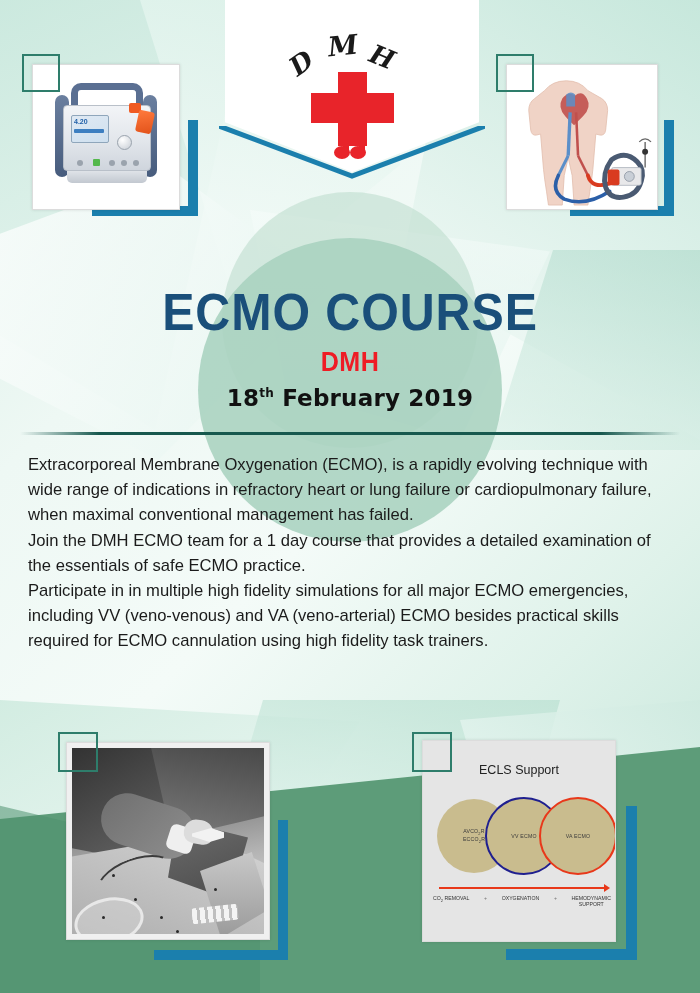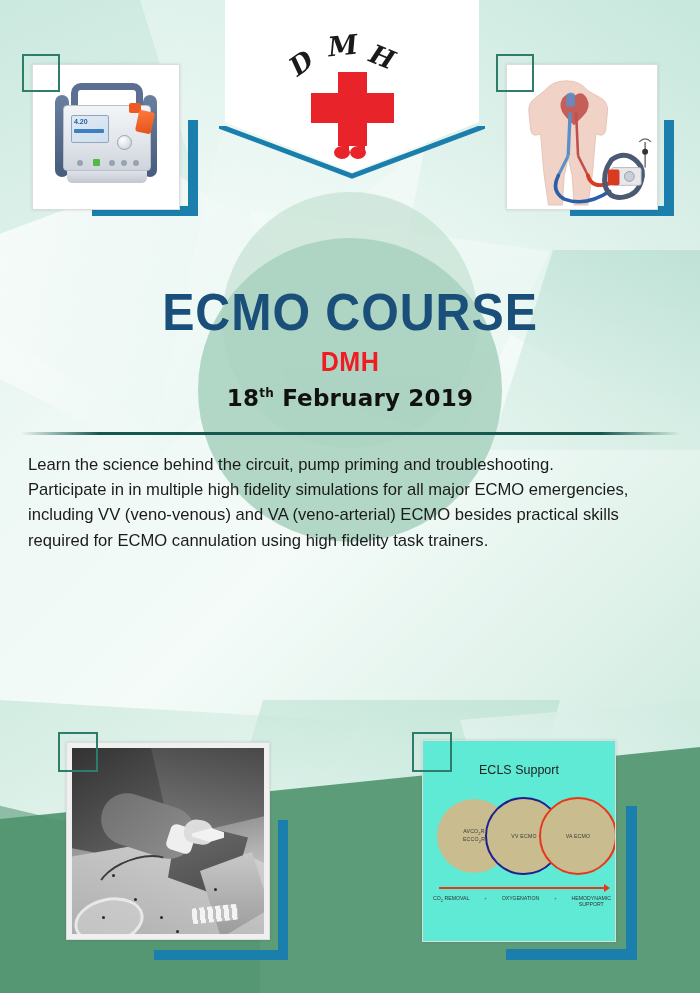--- a/index.html
+++ b/index.html
@@ -239,21 +239,21 @@
     z-index: 6;
     color: #1b1b1b;
     font-family: "Liberation Sans", sans-serif;
     font-size: 16.6px;
     line-height: 25.2px;
   }
   .body-text p { margin: 0; }
   .body-text p.gap { margin-top: 7px; }
 
   
-  .ecls { position: relative; width: 100%; height: 100%; background: #5eead4; }
+  .ecls { position: relative; width: 100%; height: 100%; background: #e5e5e5; }
   .ecls-title {
     position: absolute; left: 0; top: 22px; width: 100%;
     text-align: center;
     font-family: "Liberation Sans", sans-serif;
     font-size: 12.5px; color: #222; font-weight: 400;
   }
   .ecls-circle {
     position: absolute; border-radius: 50%;
     display: flex; align-items: center; justify-content: center;
     flex-direction: column;
@@ -447,21 +447,22 @@
     <div class="title-main">ECMO COURSE</div>
     <div class="title-sub">DMH</div>
     <div class="title-date">
       <span>18</span><sup>th</sup><span> February 2019</span>
     </div>
   </div>
 
   <div class="divider"></div>
 
   <div class="body-text">
-    <p>Learn the science behind the circuit, pump priming and troubleshooting.</p>
+    <p>Extracorporeal Membrane Oxygenation (ECMO), is a rapidly evolving technique with wide range of indications in refractory heart or lung failure or cardiopulmonary failure, when maximal conventional management has failed.</p>
+    <p>Join the DMH ECMO team for a 1 day course that provides a detailed examination of the essentials of safe ECMO practice.</p>
     <p>Participate in in multiple high fidelity simulations for all major ECMO emergencies, including VV (veno-venous) and VA (veno-arterial) ECMO besides practical skills required for ECMO cannulation using high fidelity task trainers.</p>
   </div>
 
   <div class="frame" id="frame-surgery">
     <div class="blue-L blue-L-v"></div>
     <div class="blue-L blue-L-h"></div>
     <div class="accent-sq"></div>
     <div class="plate">
       <div class="surg">
         <div class="drape d1"></div>

